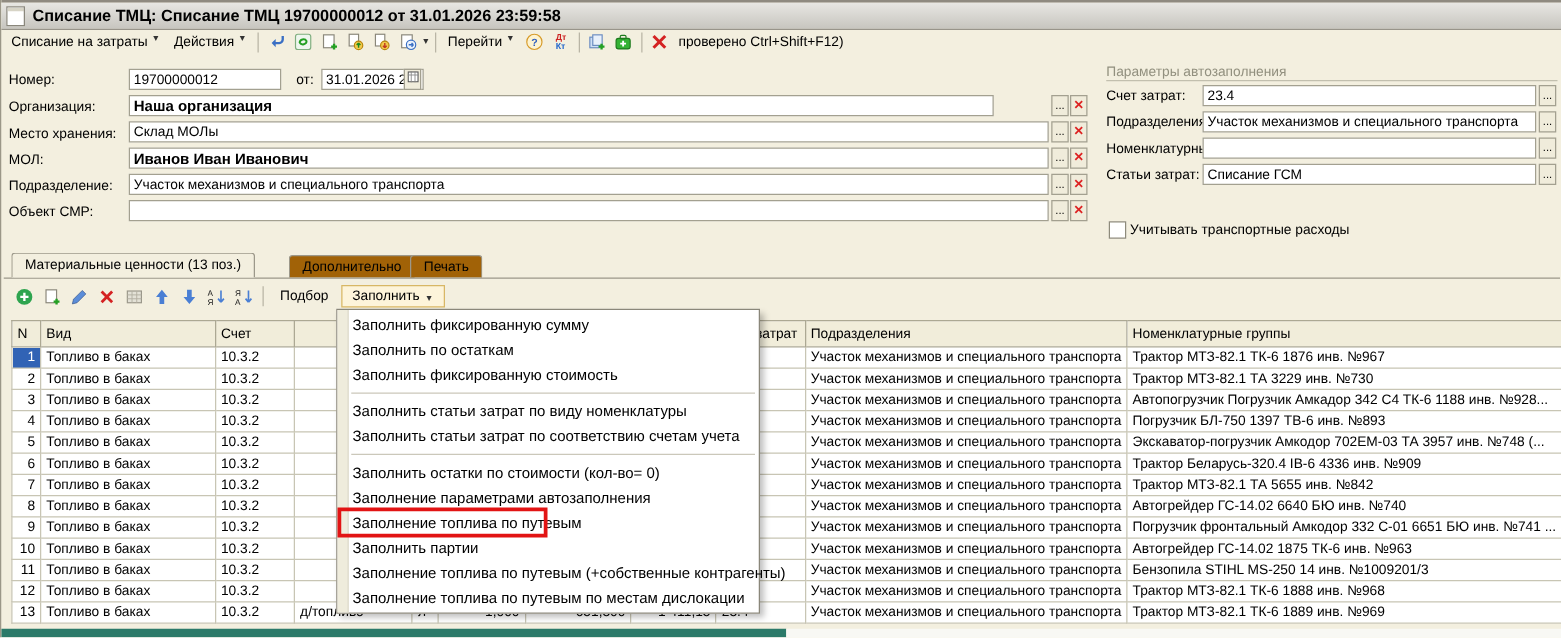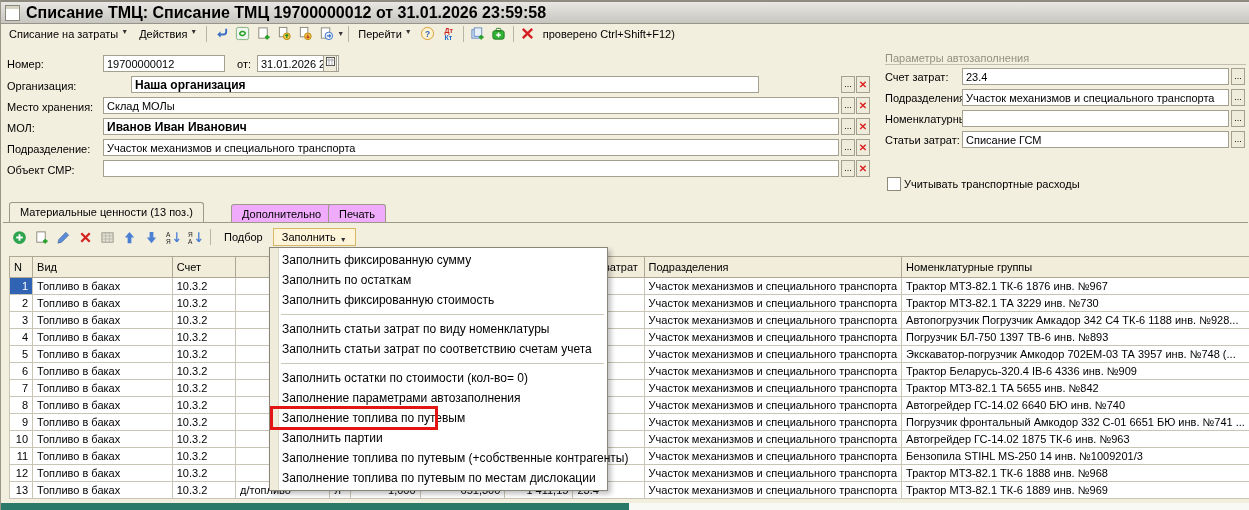--- a/index.html
+++ b/index.html
@@ -5,21 +5,21 @@
   html,body{margin:0;padding:0;background:#fff;}
   #screen{position:relative;width:1249px;height:510px;overflow:hidden;
     font-family:"Liberation Sans",sans-serif;font-size:11px;color:#000;
     background:#f3efdf;border-left:1px solid #9b9788;border-right:1px solid #9b9788;}
   
   .titlebar{position:absolute;left:0;top:0;right:0;height:21px;
     background:linear-gradient(#e8e7e3,#c7c5bf);border-top:2px solid #8f8a80;
     border-bottom:1px solid #98948a;display:flex;align-items:center;padding:0 4px;}
   .title-icon{width:13px;height:14px;background:#fff;border:1px solid #8a877c;
     margin-right:6px;box-shadow:inset 0 3px 0 #d7d4c6;}
-  .titlebar b{font-size:16px;}
+  .titlebar b{font-size:13px;}
   
   .toolbar{position:absolute;left:0;top:23px;right:0;height:21px;display:flex;
     align-items:center;padding:0 3px;gap:1px;}
   .tbtn{display:flex;gap:3px;padding:2px 5px;cursor:default;white-space:nowrap;}
   .caret{font-size:7px;color:#333;}
   .tsep{width:1px;height:16px;background:#b9b5a5;margin:0 3px;}
   .tico{width:20px;height:18px;display:flex;align-items:center;justify-content:center;}
   .tico svg{width:15px;height:15px;}
   .dtkt{font-size:7px;font-weight:bold;line-height:7px;text-align:left;}
   .dtkt .dt{color:#c22;} .dtkt .kt{color:#26c;}
@@ -30,21 +30,21 @@
     font-family:"Liberation Sans",sans-serif;font-size:11px;padding:1px 3px;box-sizing:border-box;}
   .vbold{font-weight:bold;font-size:12px;}
   .fbtn{position:absolute;width:14px;height:17px;background:#f0ecdb;border:1px solid #a3a090;
     box-sizing:border-box;font-size:9px;line-height:13px;text-align:center;padding:0;cursor:default;}
   .fbtn.x{color:#d22;font-weight:bold;font-size:10px;}
   .group-title{position:absolute;color:#92907f;white-space:nowrap;}
   .group-line{position:absolute;height:1px;background:#c2bfae;}
   .cb{position:absolute;width:12px;height:12px;background:#fff;border:1px solid #8e8b7b;}
   
   .tab{position:absolute;box-sizing:border-box;border:1px solid #9c988a;border-bottom:none;
-    border-radius:3px 3px 0 0;padding:3px 10px 0 10px;background:#f0abfc;height:18px;top:204px;}
+    border-radius:3px 3px 0 0;padding:3px 10px 0 10px;background:#a16207;height:18px;top:204px;}
   .tab.active{background:#f3efdf;height:20px;top:202px;z-index:2;}
   .tabline{position:absolute;left:2px;right:2px;top:222px;height:1px;background:#9c988a;}
   
   .ttoolbar{position:absolute;left:8px;top:226px;height:22px;display:flex;align-items:center;gap:2px;}
   .gbtn{width:20px;height:18px;display:flex;align-items:center;justify-content:center;}
   .gbtn svg{width:15px;height:15px;}
   .txtbtn{padding:2px 8px;white-space:nowrap;}
   .fillbtn{display:flex;align-items:flex-end;gap:4px;padding:2px 8px;background:#fdf4da;
     border:1px solid #d8b765;white-space:nowrap;}
   
@@ -171,21 +171,21 @@
   <div class="lbl" style="left:236px;top:58px">от:</div>
   <input class="inp" style="left: 256px; top: 55px; width: 82px;" value="31.01.2026 23:59:">
   <button class="fbtn" style="left:322px;top:55px">
     <svg width="9" height="9" viewBox="0 0 9 9">
         <rect x="0.5" y="0.5" width="8" height="8" fill="#fff" stroke="#555"></rect>
         <path d="M0 3h9M3 0v9M6 0v9" stroke="#888" stroke-width=".7"></path>
       </svg>
   </button>
 
   <div class="lbl" style="left:6px;top:80px">Организация:</div>
-  <input class="inp vbold" style="left: 102px; top: 76px; width: 628px; margin-left: 28px;" value="Наша организация">
+  <input class="inp vbold" style="left: 102px; top: 76px; width: 692px;" value="Наша организация">
   <button class="fbtn" style="left:840px;top:76px">...</button>
   <button class="fbtn x" style="left:855px;top:76px">✕</button>
 
   <div class="lbl" style="left:6px;top:101px">Место хранения:</div>
   <input class="inp" style="left: 102px; top: 97px; width: 736px;" value="Склад МОЛы">
   <button class="fbtn" style="left:840px;top:97px">...</button>
   <button class="fbtn x" style="left:855px;top:97px">✕</button>
 
   <div class="lbl" style="left:6px;top:122px">МОЛ:</div>
   <input class="inp vbold" style="left: 102px; top: 118px; width: 736px;" value="Иванов Иван Иванович">

